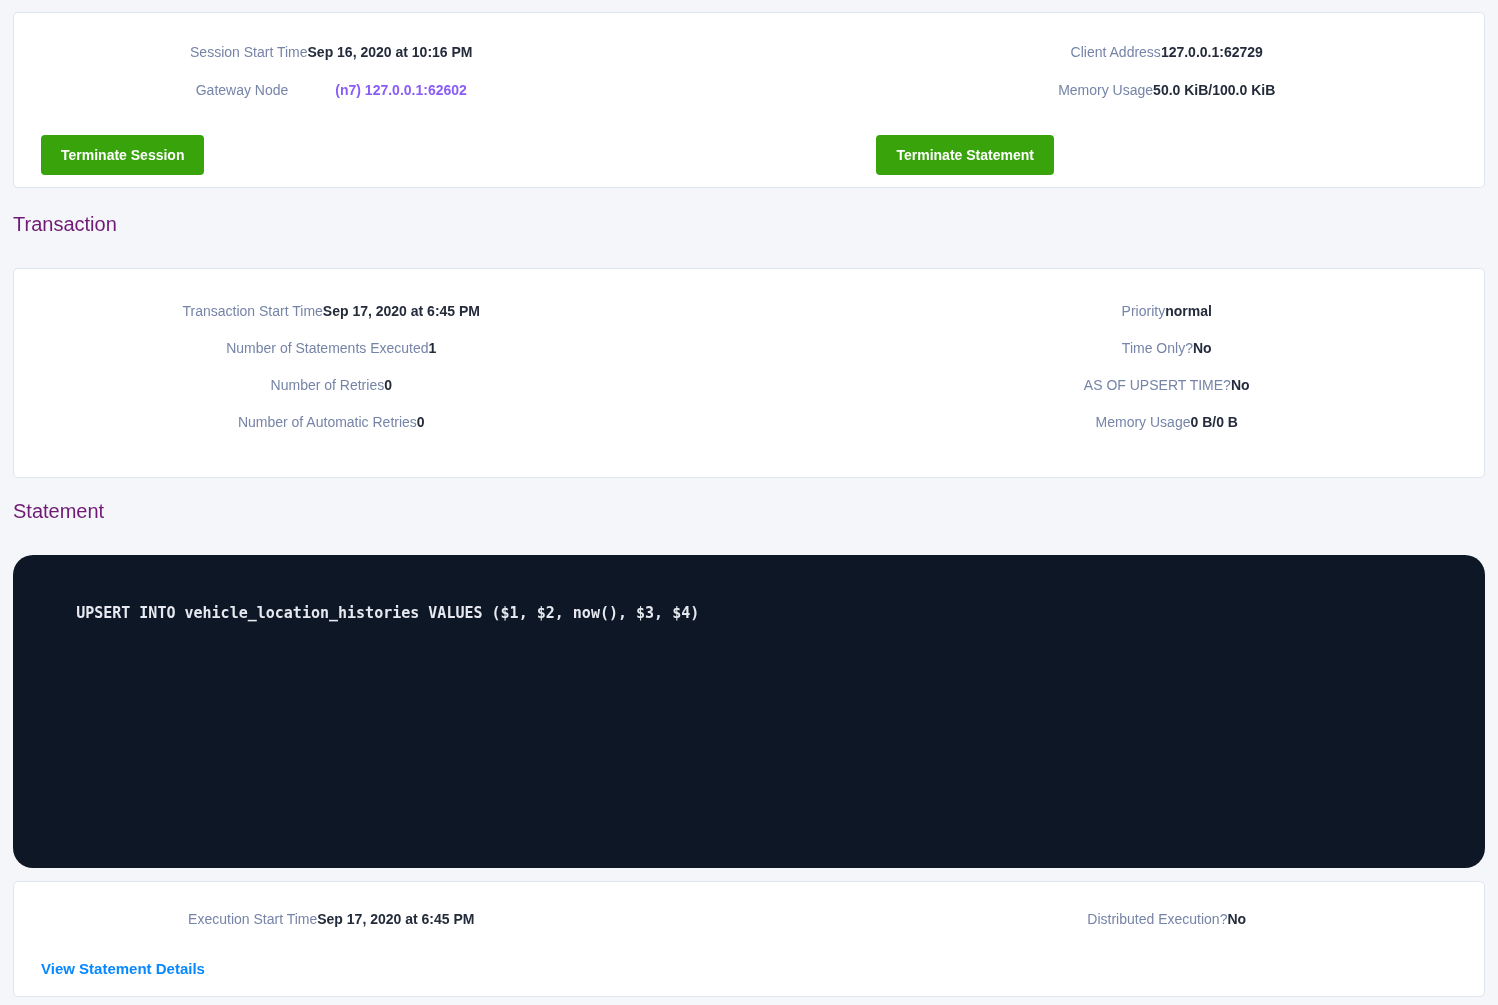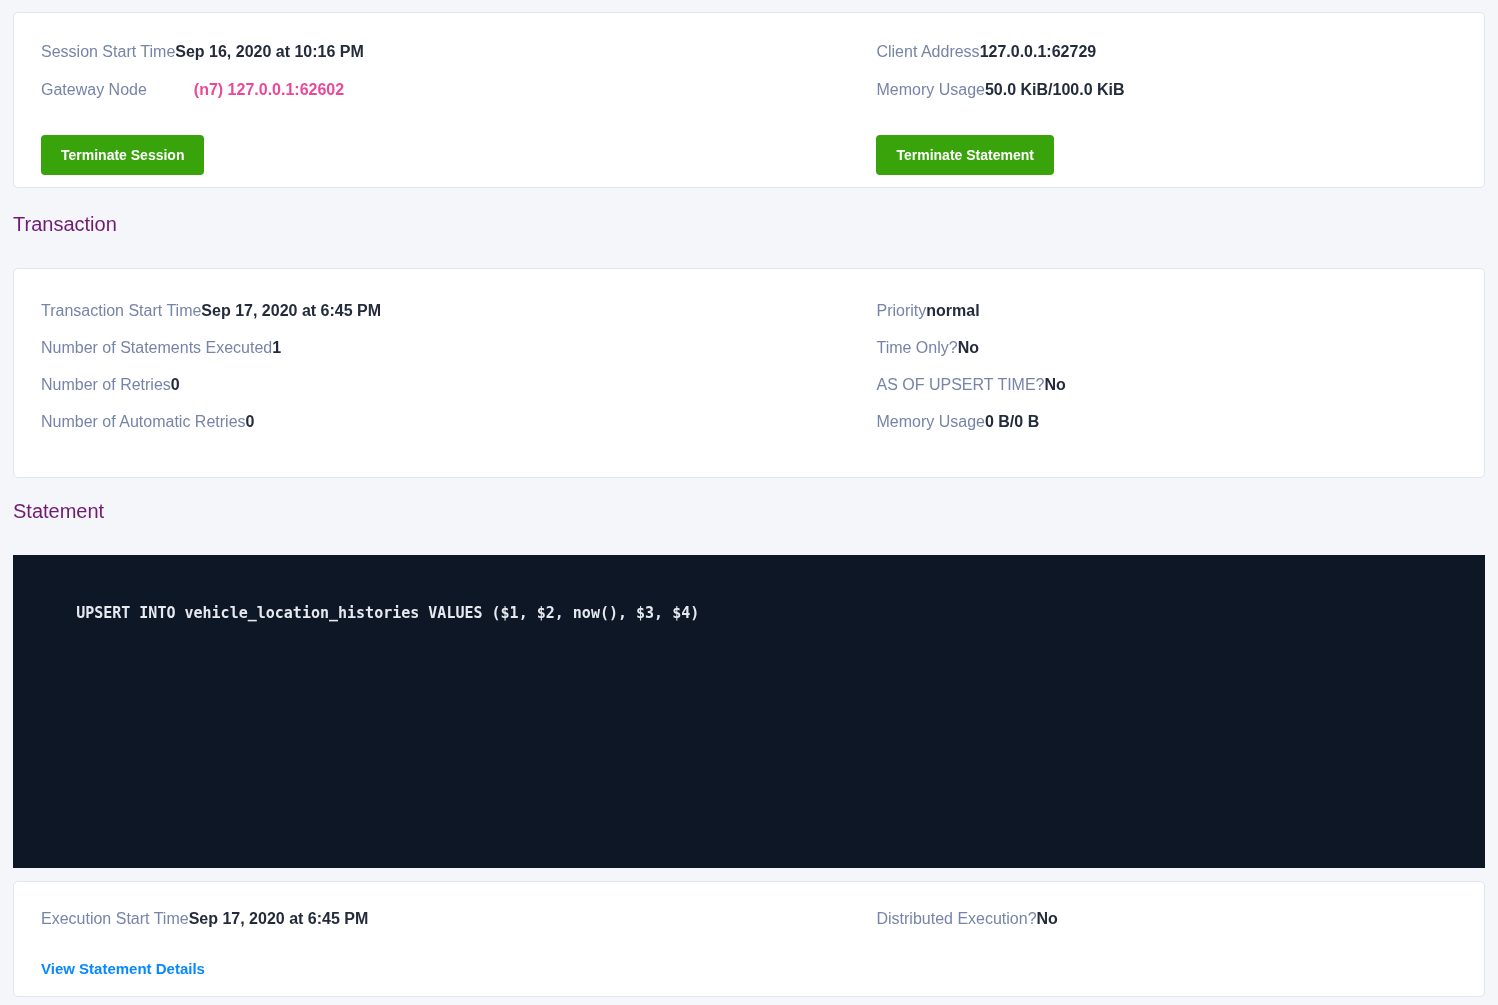--- a/index.html
+++ b/index.html
@@ -18,27 +18,27 @@
     padding: 28px 27px 24px 27px;
   }
   .session-card { height: 176px; }
   .txn-card { height: 210px; padding-top: 31px; }
   .exec-card { height: 116px; padding-top: 26px; margin-top: 13px; }
 
   .cols { display: flex; justify-content: space-between; }
   .col { width: 41%; }
 
   .srow {
-    display: flex; justify-content: flex-start; align-items: baseline;
-    font-size: 16px; line-height: 22px; margin-bottom: 16px;
+    display: flex; justify-content: center; align-items: baseline;
+    font-size: 14px; line-height: 22px; margin-bottom: 16px;
   }
   .txn-card .srow { margin-bottom: 15px; }
   .flabel { color: #7684a8; }
   .fvalue { color: #242b3b; font-weight: bold; text-align: right; white-space: nowrap; }
-  .fvalue.link { color: #ec4899; cursor: pointer; text-decoration: none; margin-left: 47px; }
+  .fvalue.link { color: #8b5cf6; cursor: pointer; text-decoration: none; margin-left: 47px; }
 
   .btn {
     display: inline-block;
     margin-top: 18px;
     background: #38a30b;
     color: #ffffff;
     font-family: "Liberation Sans", "DejaVu Sans", sans-serif;
     font-size: 14px; font-weight: bold;
     line-height: 16px;
     border: none; border-radius: 4px;
@@ -57,20 +57,21 @@
   .code-block {
     height: 313px;
     background: #0e1726;
     padding: 28px 27px;
     color: #e6e9ef;
     font-family: "DejaVu Sans Mono", "Liberation Mono", monospace;
     font-weight: bold;
     font-size: 15px;
     line-height: 20px;
     white-space: pre-wrap;
+    border-radius: 20px;
   }
 
   .details-link {
     display: inline-block;
     margin-top: 14px;
     color: #0788ff;
     font-size: 15px;
     font-weight: bold;
     cursor: pointer;
     text-decoration: none;

